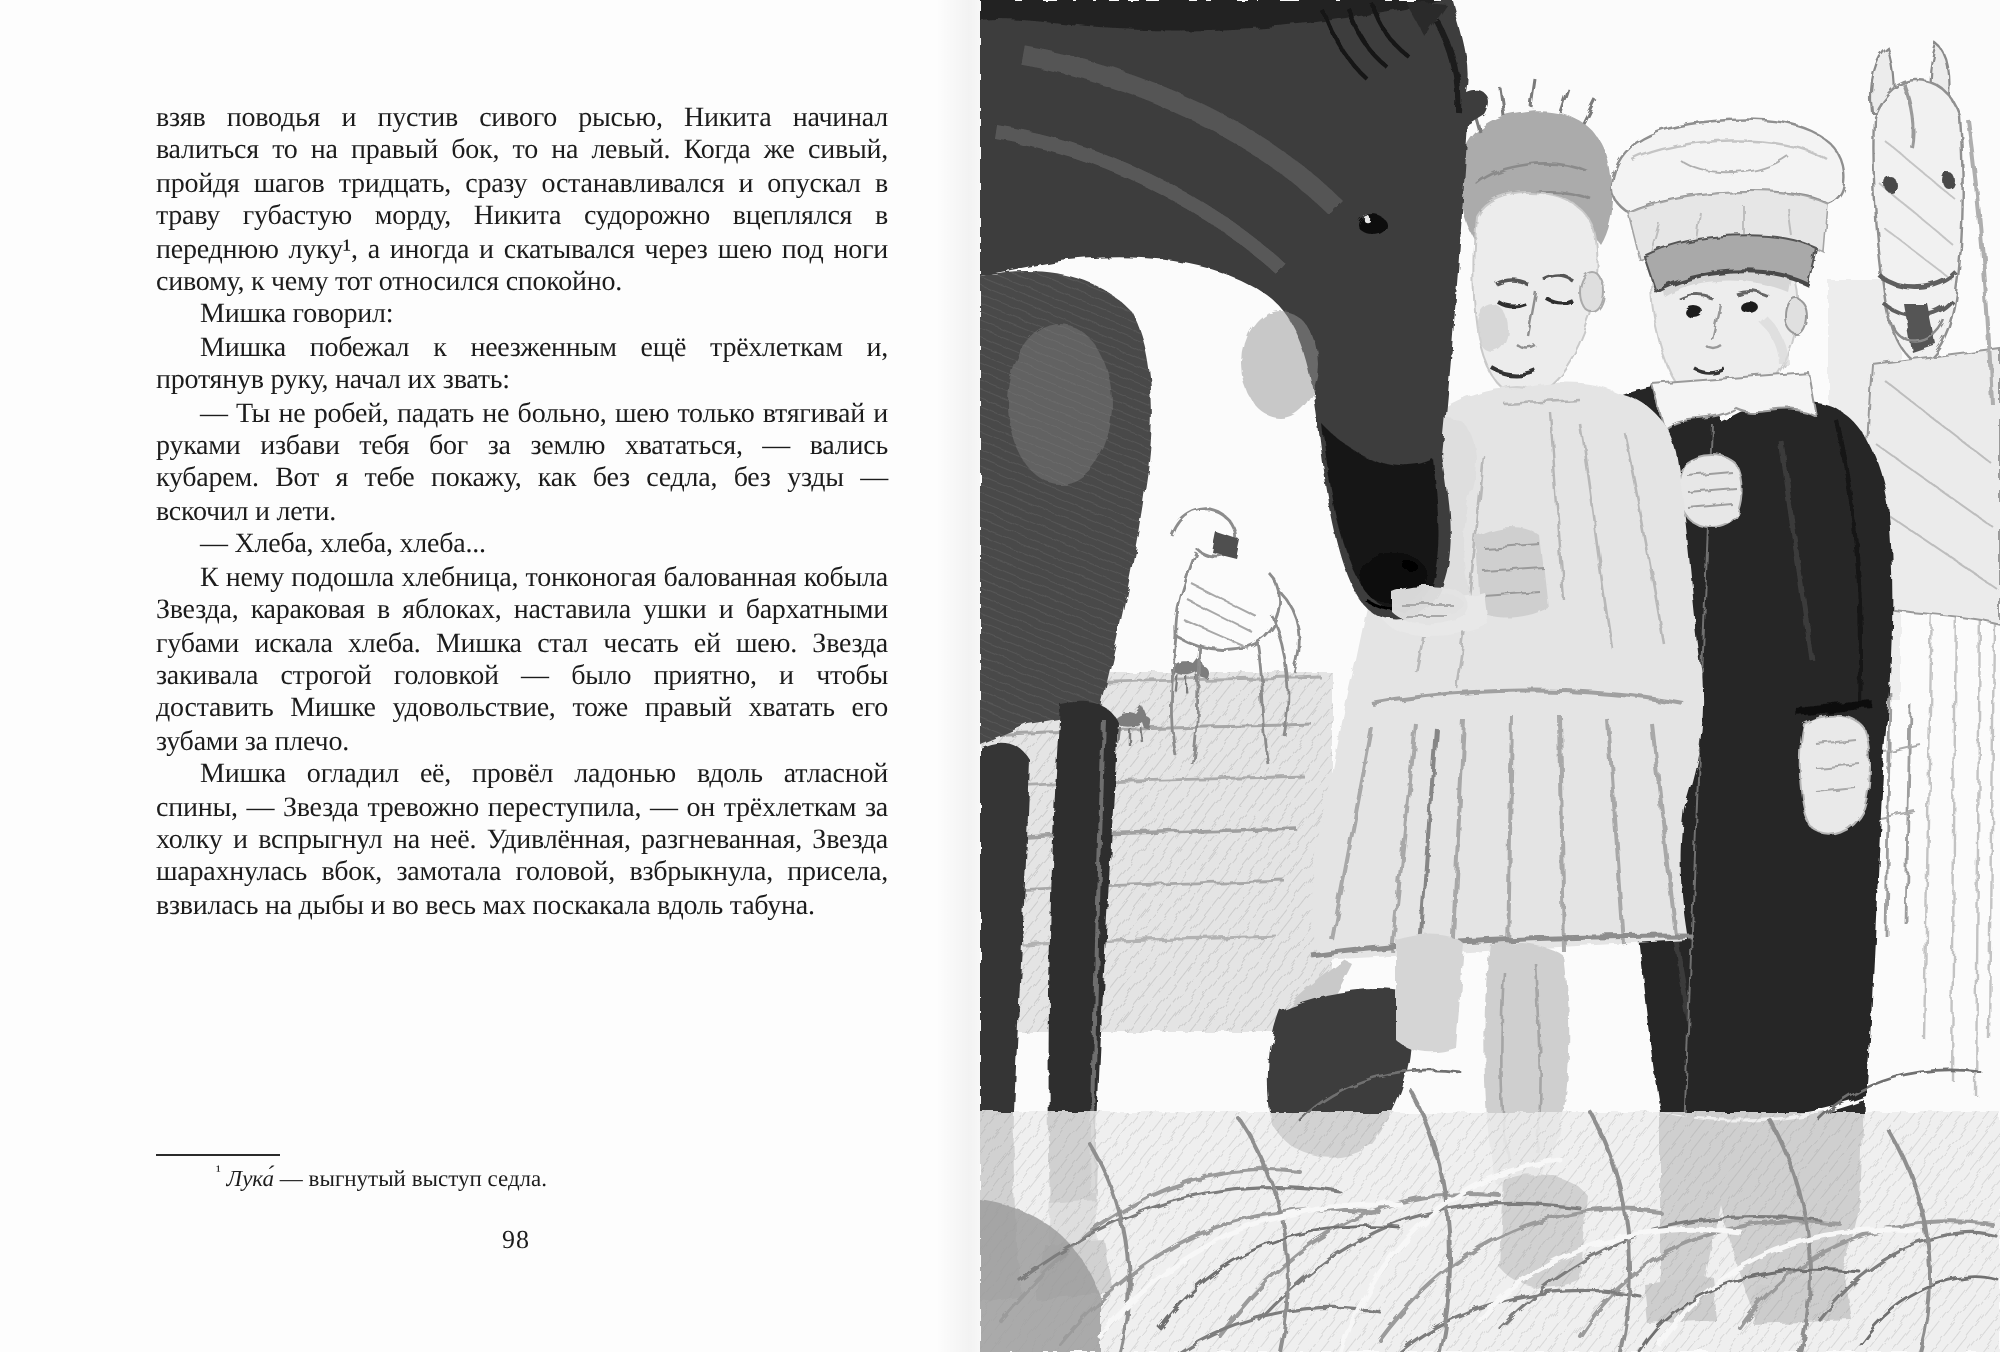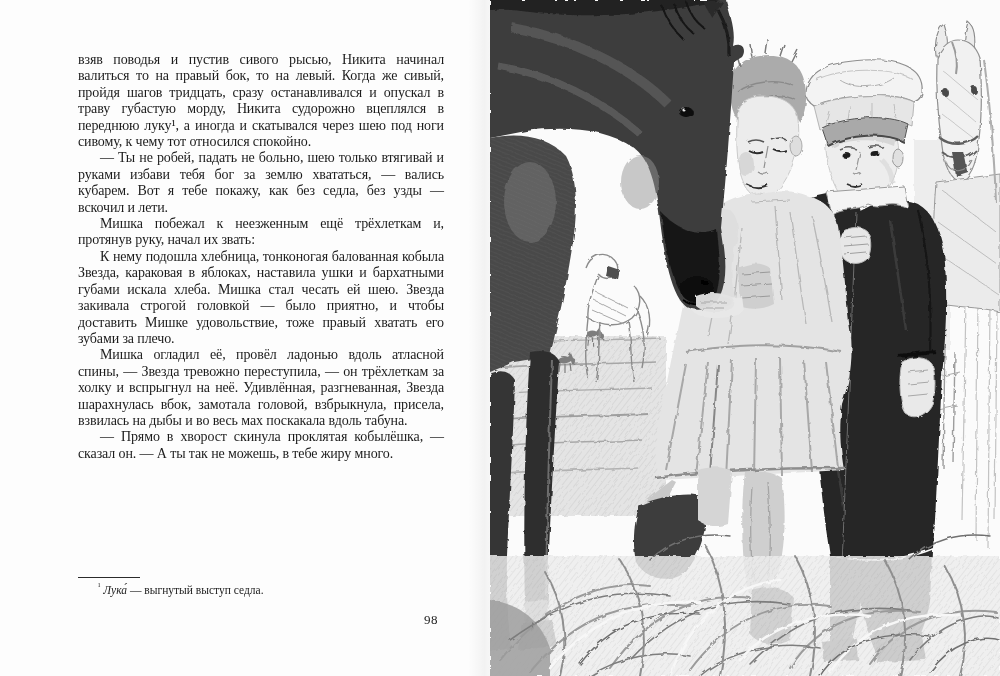--- a/index.html
+++ b/index.html
@@ -11,47 +11,48 @@
   .left-page{position:absolute;left:0;top:0;width:490px;height:676px;background:#fdfdfd;}
   .text-block{
     position:absolute;left:78px;top:52px;width:366px;
     font-size:14px;line-height:16.4px;letter-spacing:-0.12px;
     text-align:justify;hyphens:auto;-webkit-hyphens:auto;
   }
   .para{margin:0;}
   .para.indent{text-indent:22px;}
   .footnote-rule{position:absolute;left:78px;top:577px;width:62px;height:1px;background:#2b2b2b;}
   .footnote{
-    position:absolute;left:78px;top:583px;width:366px;margin:0;
+    position:absolute;left:88px;top:583px;width:366px;margin:0;
     font-size:11.5px;line-height:14px;text-indent:20px;
   }
   .footnote sup{font-size:8px;line-height:0;}
   .footnote i{font-style:italic;}
   .page-number{
     position:absolute;left:78px;top:612px;width:360px;
-    text-align:right;font-size:13px;letter-spacing:0.5px;
+    text-align:center;font-size:13px;letter-spacing:0.5px;
   }
   .gutter{
     position:absolute;left:468px;top:0;width:30px;height:676px;
     background:linear-gradient(90deg,rgba(0,0,0,0) 0%,rgba(0,0,0,0.045) 55%,rgba(0,0,0,0) 100%);
   }
   .right-page{position:absolute;left:490px;top:0;width:510px;height:676px;background:#fcfcfc;}
   svg{display:block;}
 </style>
 </head>
 <body>
 
 <div class="left-page">
   <div class="text-block">
       <p class="para">взяв поводья и пустив сивого рысью, Никита начинал валиться то на правый бок, то на левый. Когда же сивый, пройдя шагов тридцать, сразу останавливался и опускал в траву губастую морду, Никита судорожно вцеплялся в переднюю луку¹, а иногда и скатывался через шею под ноги сивому, к чему тот относился спокойно.</p>
+      <p class="para indent">Мишка говорил:</p>
+      <p class="para indent">Мишка побежал к неезженным ещё трёхлеткам и, протянув руку, начал их звать:</p>
       <p class="para indent">— Ты не робей, падать не больно, шею только втягивай и руками избави тебя бог за землю хвататься, — вались кубарем. Вот я тебе покажу, как без седла, без узды — вскочил и лети.</p>
-      <p class="para indent">Мишка побежал к неезженным ещё трёхлеткам и, протянув руку, начал их звать:</p>
+      <p class="para indent">— Хлеба, хлеба, хлеба...</p>
       <p class="para indent">К нему подошла хлебница, тонконогая балованная кобыла Звезда, караковая в яблоках, наставила ушки и бархатными губами искала хлеба. Мишка стал чесать ей шею. Звезда закивала строгой головкой — было приятно, и чтобы доставить Мишке удовольствие, тоже правый хватать его зубами за плечо.</p>
       <p class="para indent">Мишка огладил её, провёл ладонью вдоль атласной спины, — Звезда тревожно переступила, — он трёхлеткам за холку и вспрыгнул на неё. Удивлённая, разгневанная, Звезда шарахнулась вбок, замотала головой, взбрыкнула, присела, взвилась на дыбы и во весь мах поскакала вдоль табуна.</p>
-      <p class="para indent">— Прямо в хворост скинула проклятая кобылёшка, — сказал он. — А ты так не можешь, в тебе жиру много.</p>
     </div>
   <div class="footnote-rule"></div>
   <p class="footnote"><sup>¹</sup> <i>Лука́</i><span> — выгнутый выступ седла.</span></p>
   <div class="page-number">98</div>
 </div>
 
 <div class="gutter"></div>
 
 <div class="right-page">
 <svg width="510" height="676" viewBox="0 0 510 676" role="img" aria-label="Карандашный рисунок: тёмная лошадь наклонила голову к руке мальчика Мишки в светлой рубахе; рядом стоит Никита в белом картузе и тёмной куртке; справа белая лошадь, на заднем плане табун в поле, внизу густая трава.">

